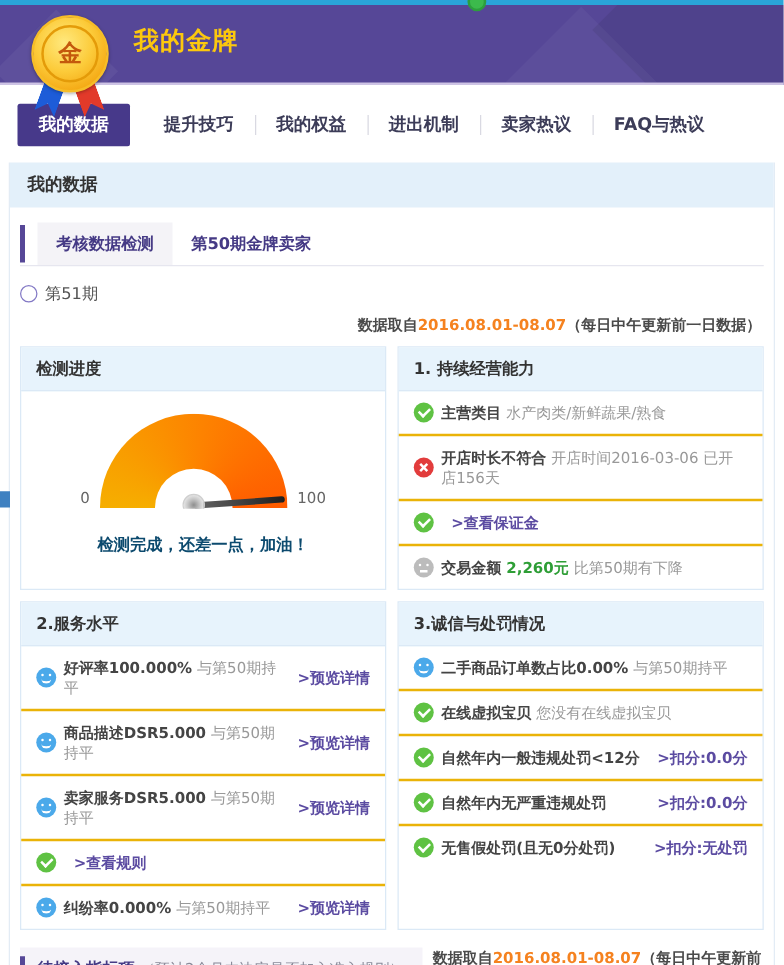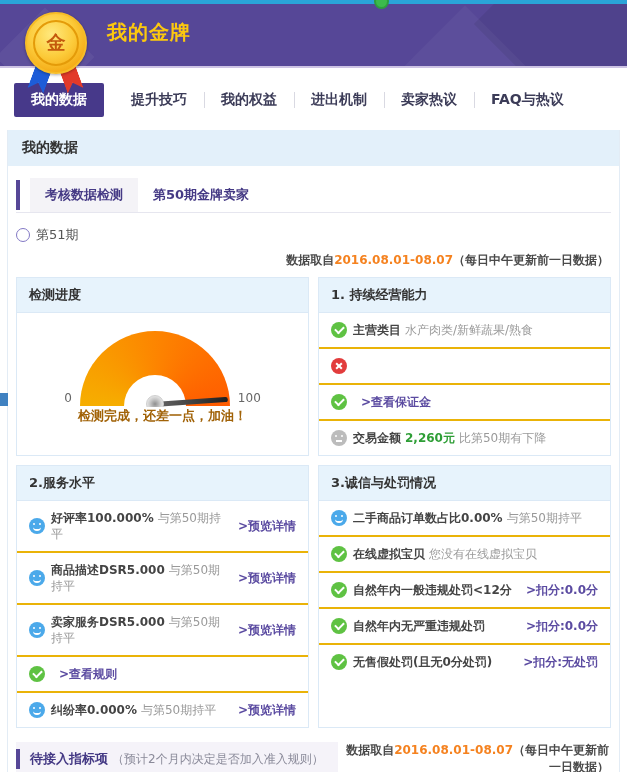--- a/index.html
+++ b/index.html
@@ -104,21 +104,21 @@
   .g-arc { width:150px; height:150px; border-radius:50%;
     background:conic-gradient(from 270deg, #f6ae00 0deg, #fd8300 95deg, #ff5c00 180deg, #ffffff 180deg); }
   .g-hole { position:absolute; left:44px; top:44px; width:62px; height:62px; border-radius:50%;
     background:#fff; }
   .g-needle { position:absolute; left:75px; top:71px; width:73px; height:5px;
     background:linear-gradient(90deg,#666,#1e1e1e); border-radius:3px;
     transform-origin:0 50%; transform:rotate(-4deg); }
   .g-hub { position:absolute; left:66px; top:64px; width:18px; height:18px; border-radius:50%;
     background:radial-gradient(circle at 50% 50%, #8f8f8f 0%, #c9c9c9 45%, #e9e9e9 75%);
     border:1px solid #cfcfcf; }
-  .g-caption { text-align:center; margin-top:0; color:#a16207; font-size:13px; font-weight:bold; }
+  .g-caption { text-align:center; margin-top:20px; color:#0c4a6e; font-size:13px; font-weight:bold; }
   
   .pending-head { display:flex; align-items:center; margin:14px 8px 0; }
   .pending-title-box { display:flex; align-items:center; background:#f5f3f9; padding:7px 14px 7px 0; }
   .p-vbar { width:4px; height:20px; background:#564797; margin-right:10px; }
   .pending-title { font-size:13px; font-weight:bold; color:#453a85; }
   .pending-note { font-size:12px; color:#8a8a99; margin-left:4px; }
   .pending-head .data-note { flex:1; margin:0 2px 0 0; }
   
   .edge-sq { position:absolute; left:0; top:393px; width:8px; height:13px; background:#3f81c1; z-index:9; }
 </style>
@@ -193,20 +193,21 @@
 
     <div class="panel">
       <div class="panel-h">1. 持续经营能力</div>
       <div class="panel-b">
           <div class="p-item">
             <span class="ic check"></span>
             <span class="txt"><b>主营类目</b><span>水产肉类/新鲜蔬果/熟食</span></span>
           </div>
           <div class="p-item">
             <span class="ic cross"></span>
+            <span class="txt"><b>开店时长不符合</b><span>开店时间2016-03-06 已开店156天</span></span>
           </div>
           <div class="p-item">
             <span class="ic check"></span>
             <a href="#" class="lnk">&gt;查看保证金</a>
           </div>
           <div class="p-item">
             <span class="ic neutral"></span>
             <span class="txt"><b>交易金额</b><span class="green">2,260元</span><span>比第50期有下降</span></span>
           </div>
         </div>

